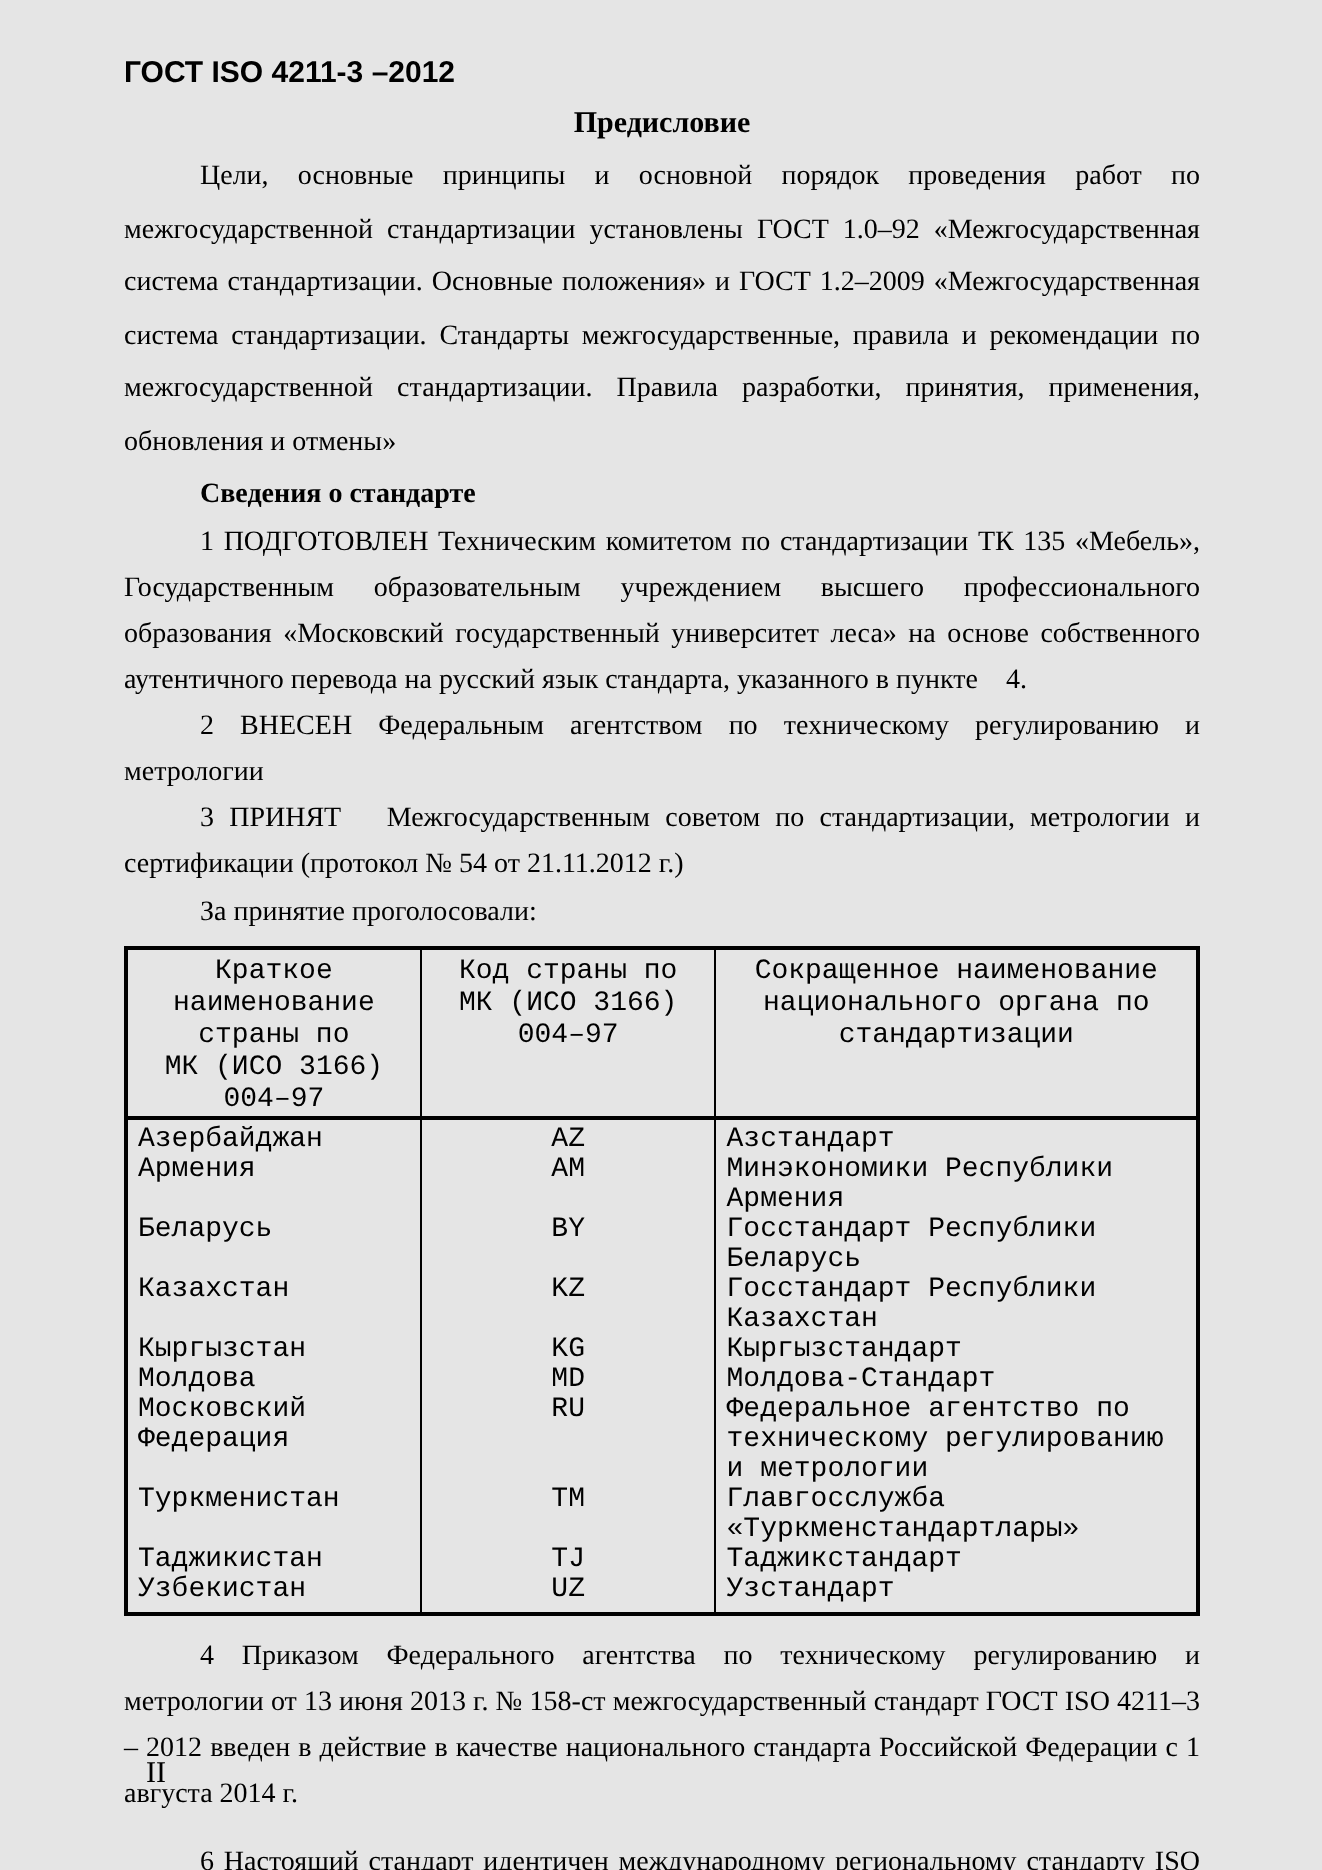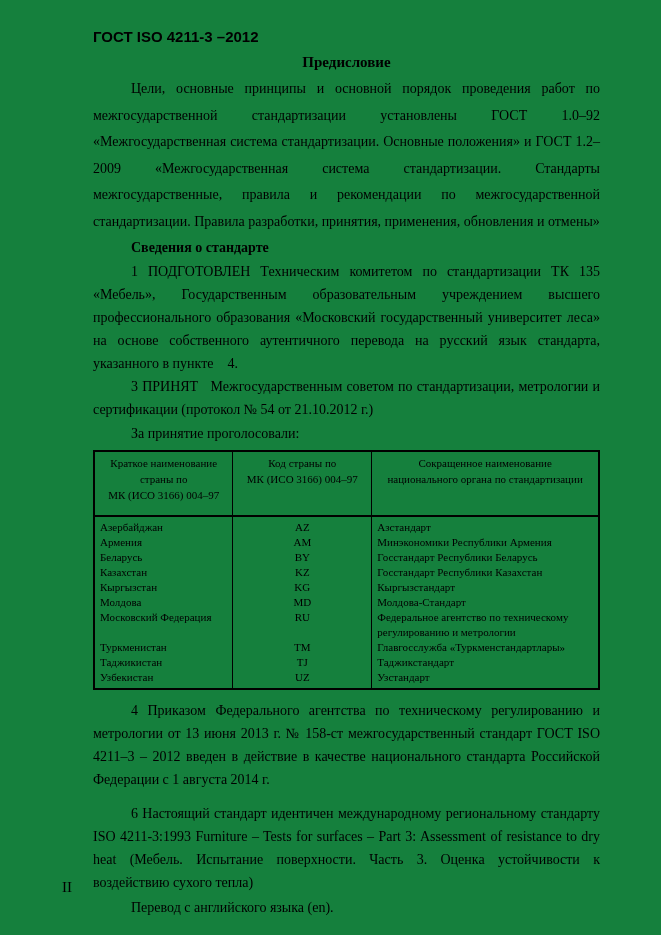--- a/index.html
+++ b/index.html
@@ -1,25 +1,25 @@
 <!DOCTYPE html>
 <html><head>
 <meta charset="utf-8">
 <style>
   html, body { margin: 0; padding: 0; background: #ffffff; }
   .page {
     position: relative;
     width: 661px;
     height: 935px;
-    background: #15803d;
+    background: #e5e5e5;
     color: #000;
     font-family: "Liberation Serif", serif;
     overflow: hidden;
     box-sizing: border-box;
-    padding: 28px 61px 0 93px;
+    padding: 28px 61px 0 62px;
   }
   .doc-code {
     font-family: "Liberation Sans", sans-serif;
     font-weight: bold;
     font-size: 15px;
     line-height: 18px;
   }
   .preface-title {
     text-align: center;
     font-weight: bold;
@@ -50,22 +50,23 @@
   table.vote-table {
     width: 100%;
     border-collapse: collapse;
     table-layout: fixed;
     margin-top: 5px;
     border: 2px solid #000;
   }
   .vote-table th, .vote-table td {
     border-left: 1px solid #000;
     font-weight: normal;
-    font-size: 11px;
+    font-size: 14px;
     padding: 0 3px;
+    font-family: Liberation Mono, monospace;
   }
   .vote-table th:first-child, .vote-table td:first-child { border-left: none; }
   .vote-table thead th {
     border-bottom: 2px solid #000;
     vertical-align: top;
     text-align: center;
     height: 60px;
     line-height: 16px;
     padding-top: 3px;
     white-space: pre-line;
@@ -74,43 +75,44 @@
     line-height: 15px;
     vertical-align: top;
   }
   .vote-table tbody tr:first-child td { padding-top: 3px; }
   .vote-table tbody tr:last-child td { padding-bottom: 3px; }
   .vote-table td.col0 { text-align: left; padding-left: 5px; }
   .vote-table td.col1 { text-align: center; }
   .vote-table td.col2 { text-align: left; padding-left: 5px; }
   .page-number {
     position: absolute;
-    left: 62px;
+    left: 73px;
     top: 878px;
     font-size: 15px;
     line-height: 18px;
   }
 </style>
 </head>
 <body>
 
 <div class="page">
 
   <div class="doc-code">ГОСТ ISO 4211-3 –2012</div>
 
   <div class="preface-title">Предисловие</div>
 
   <p class="para intro">Цели, основные принципы и основной порядок проведения работ по межгосударственной стандартизации установлены ГОСТ 1.0–92 «Межгосударственная система стандартизации. Основные положения» и ГОСТ 1.2–2009 «Межгосударственная система стандартизации. Стандарты межгосударственные, правила и рекомендации по межгосударственной стандартизации. Правила разработки, принятия, применения, обновления и отмены»</p>
 
   <p class="subtitle">Сведения о стандарте</p>
 
   <p class="para">1 ПОДГОТОВЛЕН Техническим комитетом по стандартизации ТК 135 «Мебель», Государственным образовательным учреждением высшего профессионального образования «Московский государственный университет леса» на основе собственного аутентичного перевода на русский язык стандарта, указанного в пункте    4.</p>
 
+  <p class="para">2 ВНЕСЕН Федеральным агентством по техническому регулированию и метрологии</p>
 
-  <p class="para">3 ПРИНЯТ   Межгосударственным советом по стандартизации, метрологии и сертификации (протокол № 54 от 21.10.2012 г.)</p>
+  <p class="para">3 ПРИНЯТ   Межгосударственным советом по стандартизации, метрологии и сертификации (протокол № 54 от 21.11.2012 г.)</p>
 
   <p class="para vote-intro">За принятие проголосовали:</p>
 
   <table class="vote-table">
     <colgroup>
       <col style="width:27.5%">
       <col style="width:27.5%">
       <col style="width:45%">
     </colgroup>
     <thead>

